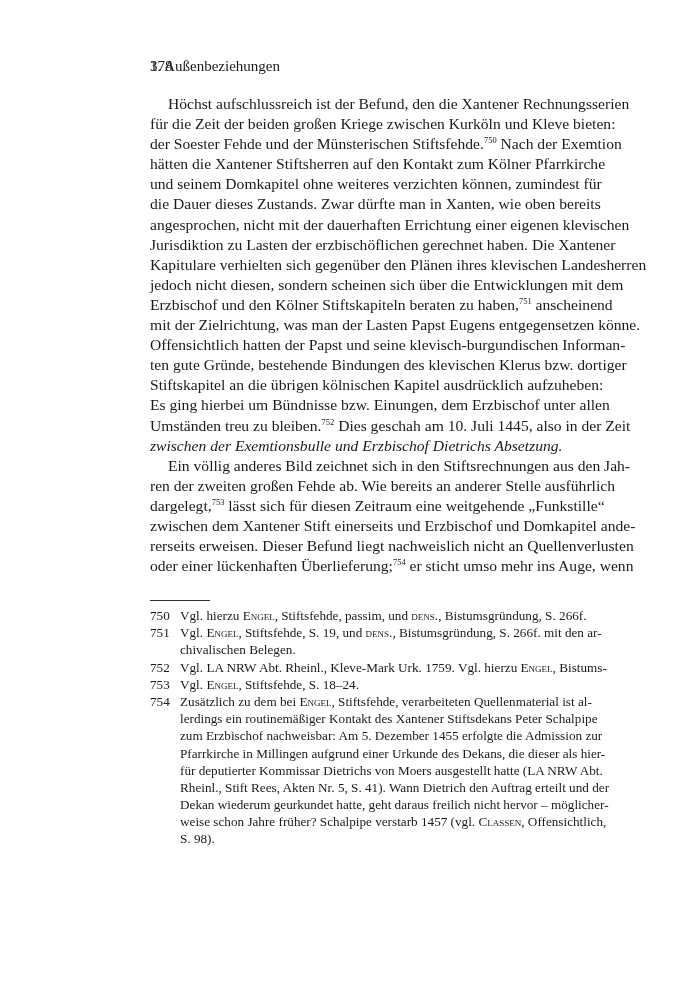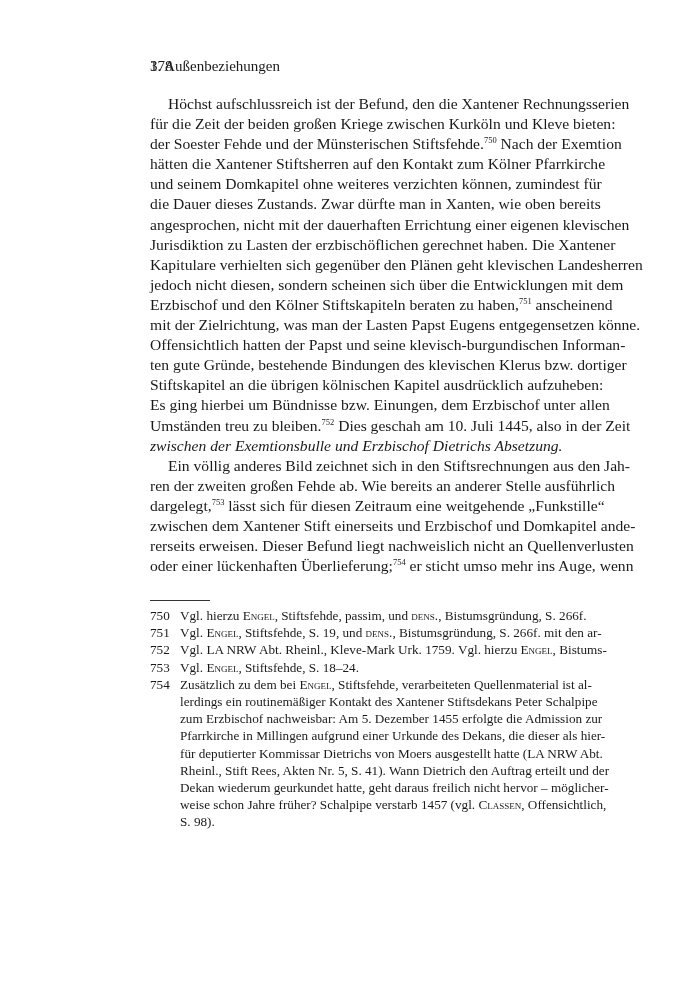--- a/index.html
+++ b/index.html
@@ -32,21 +32,21 @@
 <div class="body" id="body-text">
     <div>
       <span class="line indent"><span>Höchst aufschlussreich ist der Befund, den die Xantener Rechnungsserien</span></span>
       <span class="line"><span>für die Zeit der beiden großen Kriege zwischen Kurköln und Kleve bieten:</span></span>
       <span class="line"><span>der Soester Fehde und der Münsterischen Stiftsfehde.</span><sup>750</sup><span> Nach der Exemtion</span></span>
       <span class="line"><span>hätten die Xantener Stiftsherren auf den Kontakt zum Kölner Pfarrkirche</span></span>
       <span class="line"><span>und seinem Domkapitel ohne weiteres verzichten können, zumindest für</span></span>
       <span class="line"><span>die Dauer dieses Zustands. Zwar dürfte man in Xanten, wie oben bereits</span></span>
       <span class="line"><span>angesprochen, nicht mit der dauerhaften Errichtung einer eigenen klevischen</span></span>
       <span class="line"><span>Jurisdiktion zu Lasten der erzbischöflichen gerechnet haben. Die Xantener</span></span>
-      <span class="line"><span>Kapitulare verhielten sich gegenüber den Plänen geht klevischen Landesherren</span></span>
+      <span class="line"><span>Kapitulare verhielten sich gegenüber den Plänen ihres klevischen Landesherren</span></span>
       <span class="line"><span>jedoch nicht diesen, sondern scheinen sich über die Entwicklungen mit dem</span></span>
       <span class="line"><span>Erzbischof und den Kölner Stiftskapiteln beraten zu haben,</span><sup>751</sup><span> anscheinend</span></span>
       <span class="line"><span>mit der Zielrichtung, was man der Lasten Papst Eugens entgegensetzen könne.</span></span>
       <span class="line"><span>Offensichtlich hatten der Papst und seine klevisch-burgundischen Informan-</span></span>
       <span class="line"><span>ten gute Gründe, bestehende Bindungen des klevischen Klerus bzw. dortiger</span></span>
       <span class="line"><span>Stiftskapitel an die übrigen kölnischen Kapitel ausdrücklich aufzuheben:</span></span>
       <span class="line"><span>Es ging hierbei um Bündnisse bzw. Einungen, dem Erzbischof unter allen</span></span>
       <span class="line"><span>Umständen treu zu bleiben.</span><sup>752</sup><span> Dies geschah am 10. Juli 1445, also in der Zeit</span></span>
       <span class="line last"><span>zwischen der Exemtionsbulle und Erzbischof Dietrichs Absetzung.</span></span>
     </div>
@@ -63,20 +63,21 @@
 <div class="rule"></div>
 
 <div class="notes" id="footnotes">
     <div class="note">
       <span class="note-num">750</span>
       <span class="nline last"><span>Vgl. hierzu </span><span class="sc">Engel</span><span>, Stiftsfehde, passim, und </span><span class="sc">dens.</span><span>, Bistumsgründung, S. 266f.</span></span>
     </div>
     <div class="note">
       <span class="note-num">751</span>
       <span class="nline"><span>Vgl. </span><span class="sc">Engel</span><span>, Stiftsfehde, S. 19, und </span><span class="sc">dens.</span><span>, Bistumsgründung, S. 266f. mit den ar-</span></span>
+      <span class="nline last"><span>chivalischen Belegen.</span></span>
     </div>
     <div class="note">
       <span class="note-num">752</span>
       <span class="nline"><span>Vgl. LA NRW Abt. Rheinl., Kleve-Mark Urk. 1759. Vgl. hierzu </span><span class="sc">Engel</span><span>, Bistums-</span></span>
     </div>
     <div class="note">
       <span class="note-num">753</span>
       <span class="nline last"><span>Vgl. </span><span class="sc">Engel</span><span>, Stiftsfehde, S. 18–24.</span></span>
     </div>
     <div class="note">

